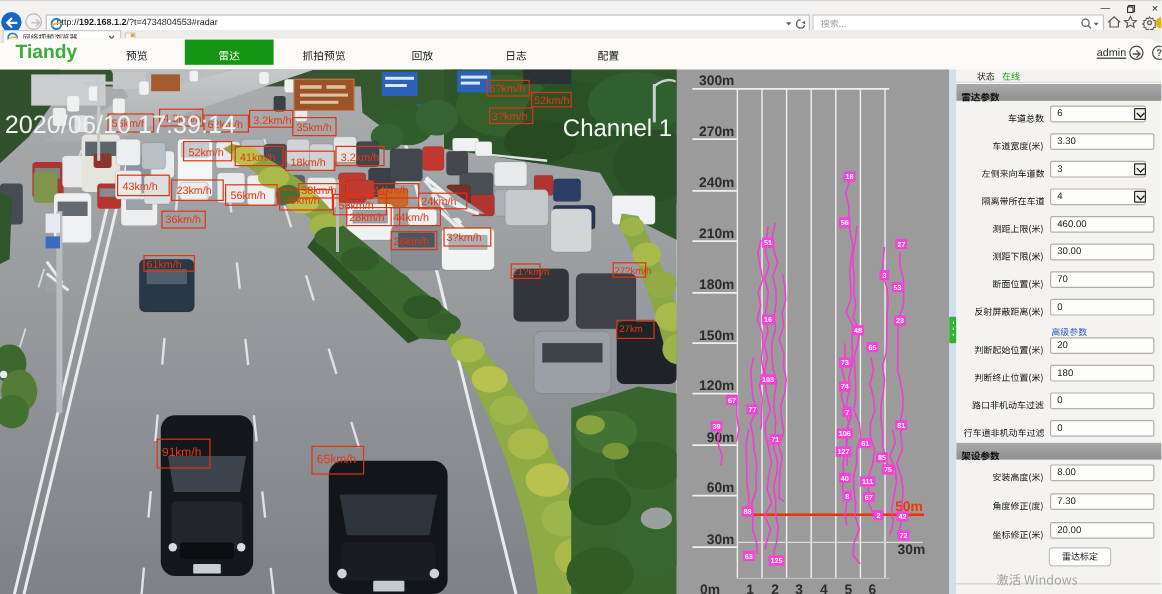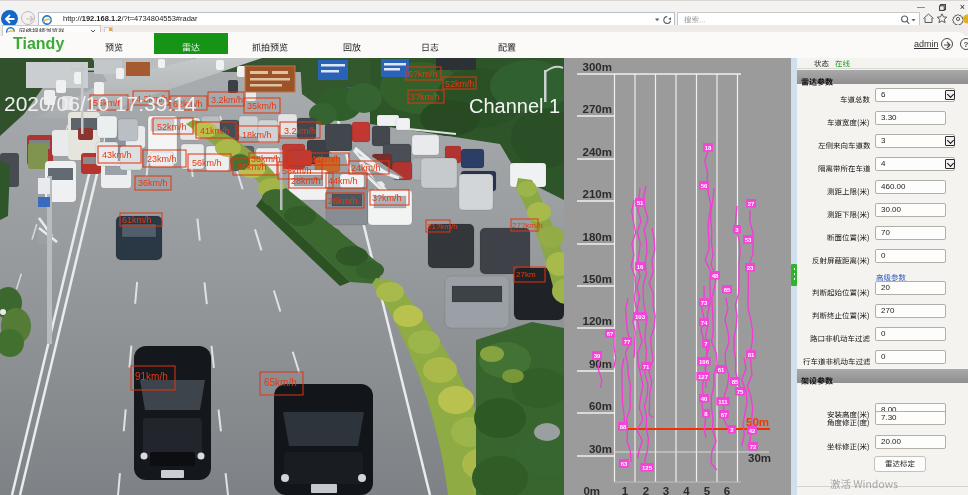--- a/index.html
+++ b/index.html
@@ -2,21 +2,21 @@
 <html><head>
 <meta charset="utf-8">
 <style>
 * { margin:0; padding:0; box-sizing:border-box; }
 html,body { width:968px; height:495px; overflow:hidden; font-family:"Liberation Sans", sans-serif; background:#fff; }
 #page { position:relative; width:968px; height:495px; overflow:hidden; }
 #chrome { position:absolute; left:0; top:0; width:968px; height:25px; background:#f4f2f1; border-top:1px solid #d8d5d2; }
 #backbtn { position:absolute; left:1px; top:9px; width:17px; height:17px; border-radius:50%; background:#1467c6; }
 #fwdbtn { position:absolute; left:21px; top:10px; width:14px; height:14px; border-radius:50%; border:1px solid #bcb9b6; }
 .arrw { position:absolute; }
-#urlbox { position:absolute; left:38px; top:11px; width:637px; height:14px; background:#fff; border:1px solid #b8bfc8; font-size:7.5px; color:#1b1b1b; line-height:12px; padding-left:24px; }
+#urlbox { position:absolute; left:38px; top:11px; width:637px; height:14px; background:#fff; border:1px solid #b8bfc8; font-size:7.5px; color:#1b1b1b; line-height:12px; padding-left:8px; }
 #searchbox { position:absolute; left:677px; top:11px; width:243px; height:14px; background:#fff; border:1px solid #c9c6c3; }
 #winbtns span { position:absolute; top:1px; color:#222; font-size:8px; font-family:"Liberation Sans",sans-serif; }
 #tabrow { position:absolute; left:0; top:25px; width:968px; height:11px; background:#eeebe9; }
 #tab { position:absolute; left:2px; top:0px; width:99px; height:11px; background:#fdfdfc; border:1px solid #cbc8c5; border-bottom:none; }
 #newtab { position:absolute; left:104px; top:2px; width:9px; height:9px; background:#f7f6f5; border:1px solid #d0cdca; }
 #newtab:before { content:""; position:absolute; right:0px; top:0px; width:3px; height:3px; background:#e8a33d; }
 #nav { position:absolute; left:0; top:32px; width:968px; height:32px; background:#fbfaf9;border-radius:11px; }
 #logo { position:absolute; left:13px; top:3px; font-size:16px; font-weight:bold; color:#3cab37; }
 .mi { position:absolute; top:0px; height:22px; width:78px; text-align:center; padding-top:7px; }
 .mi svg { display:inline-block; }
@@ -26,21 +26,21 @@
 #content { position:absolute; left:0; top:58px; width:968px; height:437px; }
 #video { position:absolute; left:0; top:0; width:564px; height:437px; }
 #radar { position:absolute; left:564px; top:0; width:227px; height:437px; background:#9b9b9b; }
 #divider { position:absolute; left:791px; top:0; width:6px; height:437px; background:#cfdfee; }
 #thumb { position:absolute; left:0px; top:206px; width:6px; height:22px; background:#2eb52e; border-radius:1px; }
 #thumb:before { content:""; position:absolute; left:2.5px; top:4px; width:1.5px; height:1.5px; background:#fff; box-shadow:0 5px 0 #fff, 0 10px 0 #fff; }
 #panel { position:absolute; left:797px; top:0; width:171px; height:437px; background:#f4f3f0; }
 .shead { position:absolute; left:0; width:171px; height:14px; background:linear-gradient(#a9a9a9,#8f8f8f); padding:3px 0 0 4px; }
 .row { position:absolute; left:0; width:171px; height:14px; }
 .row .lbl { position:absolute; right:98px; top:3px; }
-.row .inp { position:absolute; left:78px; top:0; width:71px; height:14px; background:#fdfdfb; border:1px solid #b2aea8; border-radius:2px; font-size:8px; line-height:12px; padding-left:5px; color:#222; }
+.row .inp { position:absolute; left:78px; top:0; width:87px; height:14px; background:#fdfdfb; border:1px solid #b2aea8; border-radius:2px; font-size:8px; line-height:12px; padding-left:5px; color:#222; }
 .row .inp.cb { width:80px; }
 .row .dd { position:absolute; left:148px; top:2px; width:10px; height:10px; border:1px solid #2b2b2b; border-radius:1px; background:#f0f0f0; }
 .row .dd:before { content:""; position:absolute; left:2px; top:1.2px; width:4px; height:4px; border-right:1.7px solid #111; border-bottom:1.7px solid #111; transform:rotate(45deg); }
 #statusrow { position:absolute; left:0; top:0px; width:171px; height:11px; border-bottom:1px solid #dad8d5; }
 #advlink { position:absolute; left:79px; top:211px; border-bottom:1px solid #2b59c3; }
 #calbtn { position:absolute; left:77px; top:398px; width:52px; height:16px; background:#fdfdfc; border:1px solid #c4c2be; border-radius:3px; display:flex; align-items:center; justify-content:center; }
 #pline { position:absolute; left:0; top:428px; width:171px; height:1px; background:#d5d3d0; }
 #wm1 { position:absolute; left:33px; top:419px; }
 #wm2 { position:absolute; left:34px; top:432px; }
 </style>
@@ -676,38 +676,38 @@
       <div class="row" style="top:223px">
           <span class="lbl"><svg width="57.6" height="8.6" viewBox="0 0 57.6 8.6">
               <path d="M6.3 0.3V6.3C6.3 6.5 6.2 6.5 6.1 6.5C5.9 6.5 5.5 6.5 4.9 6.5C5 6.7 5.1 6.9 5.2 7.1C5.8 7.1 6.3 7 6.5 7C6.7 6.9 6.8 6.7 6.8 6.3V0.3ZM4.7 1.1V5.2H5.3V1.1ZM3.8 0.6C3.6 1.1 3.3 1.7 3 2.1C3.1 2.1 3.3 2.2 3.5 2.3C3.7 1.9 4 1.2 4.3 0.7ZM0.5 0.8C0.8 1.2 1.2 1.8 1.3 2.2L1.8 2C1.6 1.6 1.3 1 1 0.6ZM0.3 4.2V4.7H2C1.8 5.5 1.4 6.2 0.5 6.7C0.7 6.8 0.9 7 1 7.1C1.9 6.5 2.4 5.6 2.5 4.7H4.3V4.2H2.6C2.7 3.9 2.7 3.5 2.7 3.2V2.9H4.1V2.4H2.7V0.2H2.1V2.4H0.6V2.9H2.1V3.2C2.1 3.5 2.1 3.9 2.1 4.2Z M11 0.7C10.9 1 10.7 1.6 10.5 2L10.9 2.1C11 1.8 11.3 1.2 11.4 0.8ZM8.9 0.8C9.1 1.2 9.2 1.7 9.2 2.1L9.6 2C9.6 1.6 9.5 1.1 9.3 0.7ZM9.9 0.2V2.4H8.8V2.9H9.8C9.6 3.6 9.1 4.3 8.7 4.7C8.8 4.8 8.9 5 8.9 5.1C9.3 4.8 9.6 4.2 9.9 3.7V5.6H10.4V3.6C10.7 3.9 11 4.3 11.1 4.6L11.4 4.2C11.3 4 10.6 3.2 10.4 3V2.9H11.5V2.4H10.4V0.2ZM8.1 0.4V6.3H11.3V5.8H8.6V0.4ZM11.8 0.9V3.3C11.8 4.5 11.7 5.7 11.2 6.8C11.3 6.8 11.5 7 11.6 7.1C12.2 5.9 12.3 4.6 12.3 3.3V3.2H13.4V7.1H13.9V3.2H14.7V2.7H12.3V1.3C13.1 1.1 14 0.8 14.7 0.6L14.2 0.1C13.6 0.4 12.6 0.7 11.8 0.9Z M15.7 3.5C15.7 4.9 15.6 6.1 15.2 6.8C15.3 6.9 15.6 7 15.7 7.1C15.9 6.7 16 6.2 16.1 5.6C16.7 6.6 17.6 6.9 19.2 6.9H22.1C22.1 6.7 22.2 6.4 22.3 6.3C21.8 6.3 19.5 6.3 19.2 6.3C18.4 6.3 17.9 6.3 17.5 6.1V4.6H18.7V4.1H17.5V3H18.8V2.4H17.3V1.5H18.6V1H17.3V0.2H16.8V1H15.6V1.5H16.8V2.4H15.4V3H16.9V5.8C16.6 5.6 16.4 5.2 16.2 4.6C16.2 4.3 16.3 3.9 16.3 3.6ZM19.1 2.6V5C19.1 5.7 19.3 5.8 20 5.8C20.2 5.8 21.2 5.8 21.3 5.8C22 5.8 22.1 5.6 22.2 4.5C22.1 4.5 21.8 4.4 21.7 4.3C21.7 5.2 21.6 5.3 21.3 5.3C21.1 5.3 20.2 5.3 20.1 5.3C19.7 5.3 19.6 5.3 19.6 5V3.1H21.2V3.3H21.8V0.5H19V1H21.2V2.6Z M26 4V7H26.5V6.7H28.7V7H29.3V4ZM26.5 6.2V4.5H28.7V6.2ZM25.7 3.4C25.9 3.3 26.3 3.3 29 3.1C29.1 3.3 29.2 3.4 29.3 3.6L29.8 3.3C29.5 2.8 29 1.9 28.5 1.2L28.1 1.5C28.3 1.8 28.6 2.2 28.8 2.6L26.4 2.7C26.9 2 27.4 1.2 27.8 0.3L27.2 0.1C26.8 1.1 26.2 2.1 26 2.4C25.8 2.6 25.7 2.8 25.5 2.9C25.6 3 25.7 3.3 25.7 3.4ZM24 2.2H24.9C24.8 3.2 24.6 4 24.4 4.6C24.1 4.4 23.8 4.2 23.6 4.1C23.7 3.5 23.9 2.9 24 2.2ZM23 4.3C23.4 4.5 23.8 4.8 24.1 5.1C23.8 5.8 23.3 6.3 22.8 6.6C22.9 6.7 23.1 6.9 23.1 7C23.7 6.7 24.2 6.2 24.5 5.5C24.8 5.8 25.1 6.1 25.2 6.3L25.6 5.8C25.4 5.6 25.1 5.3 24.8 5C25.1 4.2 25.3 3.1 25.4 1.7L25.1 1.7L25 1.7H24.1C24.2 1.2 24.3 0.7 24.4 0.2L23.8 0.2C23.8 0.6 23.7 1.2 23.6 1.7H22.8V2.2H23.5C23.3 3 23.2 3.7 23 4.3Z M32.8 1.5V2.1H36.9V1.5ZM33.3 2.6C33.5 3.7 33.7 5.1 33.8 5.9L34.3 5.7C34.3 4.9 34 3.6 33.8 2.5ZM34.3 0.2C34.4 0.6 34.6 1.1 34.6 1.4L35.2 1.3C35.1 0.9 35 0.5 34.8 0.1ZM32.4 6.2V6.7H37.2V6.2H35.6C35.9 5.2 36.2 3.7 36.4 2.6L35.8 2.5C35.7 3.6 35.4 5.2 35.1 6.2ZM32.1 0.2C31.7 1.3 31 2.4 30.3 3.2C30.4 3.3 30.5 3.6 30.6 3.7C30.9 3.5 31.1 3.2 31.4 2.8V7H31.9V1.9C32.2 1.4 32.5 0.9 32.7 0.3Z M42.4 0.8H43.6V1.5H42.4ZM40.6 0.8H41.9V1.5H40.6ZM38.9 0.8H40.1V1.5H38.9ZM38.9 3.2V6.4H37.9V6.8H44.6V6.4H43.6V3.2H41.2L41.3 2.8H44.4V2.4H41.4L41.5 1.9H44.2V0.4H38.4V1.9H40.9L40.8 2.4H38V2.8H40.8L40.7 3.2ZM39.5 6.4V5.9H43V6.4ZM39.5 4.4H43V4.8H39.5ZM39.5 4.1V3.6H43V4.1ZM39.5 5.2H43V5.6H39.5Z M46.8 7.9 47.2 7.7C46.6 6.7 46.3 5.4 46.3 4.1C46.3 2.9 46.6 1.6 47.2 0.5L46.8 0.3C46.1 1.4 45.7 2.6 45.7 4.1C45.7 5.6 46.1 6.8 46.8 7.9Z M53.6 0.5C53.4 1.1 52.9 1.9 52.5 2.4L53 2.6C53.4 2.2 53.9 1.4 54.2 0.8ZM48.4 0.8C48.8 1.4 49.3 2.1 49.4 2.6L50 2.3C49.8 1.8 49.3 1.1 48.9 0.6ZM51 0.2V3H48V3.6H50.5C49.9 4.7 48.8 5.7 47.8 6.2C47.9 6.4 48.1 6.6 48.2 6.7C49.2 6.1 50.3 5 51 3.9V7H51.6V3.9C52.3 5 53.4 6 54.4 6.6C54.5 6.5 54.7 6.3 54.8 6.2C53.8 5.6 52.7 4.6 52 3.6H54.6V3H51.6V0.2Z M55.8 7.9C56.5 6.8 56.9 5.6 56.9 4.1C56.9 2.6 56.5 1.4 55.8 0.3L55.3 0.5C56 1.6 56.3 2.9 56.3 4.1C56.3 5.4 56 6.7 55.3 7.7Z" fill="#1a1a1a"></path>
             </svg></span>
           <span class="inp">20</span>
         </div>
       <div class="row" style="top:246px">
           <span class="lbl"><svg width="57.6" height="8.6" viewBox="0 0 57.6 8.6">
               <path d="M6.3 0.3V6.3C6.3 6.5 6.2 6.5 6.1 6.5C5.9 6.5 5.5 6.5 4.9 6.5C5 6.7 5.1 6.9 5.2 7.1C5.8 7.1 6.3 7 6.5 7C6.7 6.9 6.8 6.7 6.8 6.3V0.3ZM4.7 1.1V5.2H5.3V1.1ZM3.8 0.6C3.6 1.1 3.3 1.7 3 2.1C3.1 2.1 3.3 2.2 3.5 2.3C3.7 1.9 4 1.2 4.3 0.7ZM0.5 0.8C0.8 1.2 1.2 1.8 1.3 2.2L1.8 2C1.6 1.6 1.3 1 1 0.6ZM0.3 4.2V4.7H2C1.8 5.5 1.4 6.2 0.5 6.7C0.7 6.8 0.9 7 1 7.1C1.9 6.5 2.4 5.6 2.5 4.7H4.3V4.2H2.6C2.7 3.9 2.7 3.5 2.7 3.2V2.9H4.1V2.4H2.7V0.2H2.1V2.4H0.6V2.9H2.1V3.2C2.1 3.5 2.1 3.9 2.1 4.2Z M11 0.7C10.9 1 10.7 1.6 10.5 2L10.9 2.1C11 1.8 11.3 1.2 11.4 0.8ZM8.9 0.8C9.1 1.2 9.2 1.7 9.2 2.1L9.6 2C9.6 1.6 9.5 1.1 9.3 0.7ZM9.9 0.2V2.4H8.8V2.9H9.8C9.6 3.6 9.1 4.3 8.7 4.7C8.8 4.8 8.9 5 8.9 5.1C9.3 4.8 9.6 4.2 9.9 3.7V5.6H10.4V3.6C10.7 3.9 11 4.3 11.1 4.6L11.4 4.2C11.3 4 10.6 3.2 10.4 3V2.9H11.5V2.4H10.4V0.2ZM8.1 0.4V6.3H11.3V5.8H8.6V0.4ZM11.8 0.9V3.3C11.8 4.5 11.7 5.7 11.2 6.8C11.3 6.8 11.5 7 11.6 7.1C12.2 5.9 12.3 4.6 12.3 3.3V3.2H13.4V7.1H13.9V3.2H14.7V2.7H12.3V1.3C13.1 1.1 14 0.8 14.7 0.6L14.2 0.1C13.6 0.4 12.6 0.7 11.8 0.9Z M15.3 6.1 15.4 6.6C16.1 6.5 17.1 6.3 18 6.1L17.9 5.6C17 5.7 15.9 5.9 15.3 6.1ZM19.2 4.5C19.8 4.7 20.5 5 20.8 5.3L21.1 4.9C20.8 4.7 20.1 4.3 19.6 4.1ZM18.4 5.9C19.4 6.1 20.7 6.6 21.4 7L21.7 6.6C21 6.2 19.7 5.7 18.7 5.5ZM19.4 0.2C19.1 0.8 18.6 1.6 17.8 2.3L17.9 2L17.5 1.8C17.3 2 17.1 2.3 17 2.6L16 2.7C16.5 2 16.9 1.2 17.2 0.4L16.7 0.1C16.4 1 15.8 2 15.7 2.3C15.5 2.5 15.4 2.7 15.2 2.7C15.3 2.9 15.4 3.2 15.4 3.3C15.5 3.2 15.7 3.2 16.6 3.1C16.3 3.5 16 3.9 15.9 4.1C15.6 4.3 15.5 4.5 15.3 4.6C15.4 4.7 15.4 5 15.5 5.1C15.6 5 15.9 4.9 17.8 4.6C17.8 4.5 17.8 4.3 17.8 4.1L16.2 4.4C16.8 3.8 17.3 3 17.8 2.3C17.9 2.4 18.1 2.5 18.2 2.7C18.5 2.4 18.7 2.2 18.9 1.9C19.2 2.2 19.4 2.6 19.7 2.9C19.2 3.4 18.5 3.7 17.9 4C18 4.1 18.1 4.3 18.2 4.4C18.9 4.2 19.5 3.8 20.1 3.3C20.7 3.8 21.3 4.2 22 4.4C22 4.3 22.2 4.1 22.3 4C21.7 3.7 21.1 3.4 20.5 2.9C21 2.4 21.5 1.8 21.8 1.1L21.4 0.9L21.3 0.9H19.6C19.7 0.7 19.9 0.5 20 0.2ZM19.3 1.4H21C20.8 1.8 20.5 2.2 20.1 2.6C19.8 2.2 19.5 1.9 19.3 1.5Z M23.9 1.8V6.1H22.9V6.7H29.6V6.1H26.8V3.2H29.3V2.7H26.8V0.2H26.2V6.1H24.5V1.8Z M32.8 1.5V2.1H36.9V1.5ZM33.3 2.6C33.5 3.7 33.7 5.1 33.8 5.9L34.3 5.7C34.3 4.9 34 3.6 33.8 2.5ZM34.3 0.2C34.4 0.6 34.6 1.1 34.6 1.4L35.2 1.3C35.1 0.9 35 0.5 34.8 0.1ZM32.4 6.2V6.7H37.2V6.2H35.6C35.9 5.2 36.2 3.7 36.4 2.6L35.8 2.5C35.7 3.6 35.4 5.2 35.1 6.2ZM32.1 0.2C31.7 1.3 31 2.4 30.3 3.2C30.4 3.3 30.5 3.6 30.6 3.7C30.9 3.5 31.1 3.2 31.4 2.8V7H31.9V1.9C32.2 1.4 32.5 0.9 32.7 0.3Z M42.4 0.8H43.6V1.5H42.4ZM40.6 0.8H41.9V1.5H40.6ZM38.9 0.8H40.1V1.5H38.9ZM38.9 3.2V6.4H37.9V6.8H44.6V6.4H43.6V3.2H41.2L41.3 2.8H44.4V2.4H41.4L41.5 1.9H44.2V0.4H38.4V1.9H40.9L40.8 2.4H38V2.8H40.8L40.7 3.2ZM39.5 6.4V5.9H43V6.4ZM39.5 4.4H43V4.8H39.5ZM39.5 4.1V3.6H43V4.1ZM39.5 5.2H43V5.6H39.5Z M46.8 7.9 47.2 7.7C46.6 6.7 46.3 5.4 46.3 4.1C46.3 2.9 46.6 1.6 47.2 0.5L46.8 0.3C46.1 1.4 45.7 2.6 45.7 4.1C45.7 5.6 46.1 6.8 46.8 7.9Z M53.6 0.5C53.4 1.1 52.9 1.9 52.5 2.4L53 2.6C53.4 2.2 53.9 1.4 54.2 0.8ZM48.4 0.8C48.8 1.4 49.3 2.1 49.4 2.6L50 2.3C49.8 1.8 49.3 1.1 48.9 0.6ZM51 0.2V3H48V3.6H50.5C49.9 4.7 48.8 5.7 47.8 6.2C47.9 6.4 48.1 6.6 48.2 6.7C49.2 6.1 50.3 5 51 3.9V7H51.6V3.9C52.3 5 53.4 6 54.4 6.6C54.5 6.5 54.7 6.3 54.8 6.2C53.8 5.6 52.7 4.6 52 3.6H54.6V3H51.6V0.2Z M55.8 7.9C56.5 6.8 56.9 5.6 56.9 4.1C56.9 2.6 56.5 1.4 55.8 0.3L55.3 0.5C56 1.6 56.3 2.9 56.3 4.1C56.3 5.4 56 6.7 55.3 7.7Z" fill="#1a1a1a"></path>
             </svg></span>
-          <span class="inp">270</span>
+          <span class="inp">180</span>
         </div>
       <div class="row" style="top:269px">
           <span class="lbl"><svg width="60.0" height="8.6" viewBox="0 0 60.0 8.6">
               <path d="M1.2 1H2.6V2.3H1.2ZM0.3 6.1 0.4 6.7C1.2 6.5 2.3 6.2 3.3 6L3.2 5.5L2.2 5.7V4.4H3C3.1 4.5 3.2 4.6 3.3 4.7C3.5 4.7 3.6 4.6 3.8 4.5V7H4.3V6.8H6.2V7H6.7V4.5L6.9 4.6C7 4.5 7.2 4.3 7.3 4.2C6.6 3.9 6 3.5 5.6 3.1C6.1 2.5 6.4 1.8 6.7 1.1L6.3 0.9L6.2 0.9H4.8C4.9 0.7 4.9 0.5 5 0.3L4.5 0.1C4.2 1.1 3.7 1.9 3.1 2.5V0.5H0.7V2.8H1.7V5.8L1.1 6V3.5H0.7V6.1ZM4.3 6.3V4.8H6.2V6.3ZM6 1.4C5.8 1.9 5.5 2.3 5.2 2.7C4.9 2.3 4.6 1.9 4.5 1.5L4.5 1.4ZM4.1 4.3C4.5 4.1 4.9 3.8 5.2 3.4C5.5 3.8 5.9 4.1 6.3 4.3ZM4.9 3C4.4 3.6 3.8 4 3.2 4.2V3.9H2.2V2.8H3.1V2.5C3.2 2.6 3.4 2.8 3.5 2.9C3.7 2.6 4 2.3 4.2 2C4.4 2.3 4.6 2.7 4.9 3Z M8.5 0.9V6.9H9V6.2H13.5V6.8H14.1V0.9ZM9 5.6V1.5H13.5V5.6Z M19.3 0.2V7H19.9V5.2H22.2V4.7H19.9V3.5H21.9V3H19.9V1.8H22.1V1.3H19.9V0.2ZM15.4 4.7V5.2H17.6V7H18.2V0.2H17.6V1.3H15.6V1.8H17.6V3H15.7V3.5H17.6V4.7Z M26.2 0.6V3C26.2 4.1 26.1 5.6 25.1 6.7C25.2 6.8 25.5 6.9 25.5 7C26.6 5.9 26.8 4.2 26.8 3V1.1H28.2V5.9C28.2 6.6 28.2 6.7 28.4 6.8C28.5 6.9 28.6 7 28.8 7C28.9 7 29.1 7 29.2 7C29.3 7 29.5 6.9 29.6 6.9C29.7 6.8 29.7 6.7 29.8 6.5C29.8 6.3 29.8 5.7 29.8 5.3C29.7 5.2 29.5 5.1 29.4 5C29.4 5.5 29.4 5.9 29.4 6.1C29.4 6.3 29.3 6.4 29.3 6.4C29.3 6.4 29.2 6.5 29.2 6.5C29.1 6.5 29 6.5 28.9 6.5C28.9 6.5 28.8 6.4 28.8 6.4C28.8 6.4 28.7 6.2 28.7 6V0.6ZM24.1 0.2V1.8H22.9V2.3H24.1C23.8 3.3 23.2 4.5 22.7 5.1C22.8 5.3 22.9 5.5 23 5.6C23.4 5.1 23.8 4.3 24.1 3.4V7H24.7V3.6C25 4 25.3 4.4 25.5 4.7L25.8 4.2C25.7 4 24.9 3.2 24.7 3V2.3H25.8V1.8H24.7V0.2Z M30.7 0.8V1.3H33.6V0.8ZM34.9 0.3C34.9 0.8 34.9 1.4 34.9 1.9H33.8V2.4H34.9C34.8 4.1 34.5 5.7 33.4 6.6C33.6 6.7 33.8 6.9 33.9 7C35 6 35.3 4.3 35.4 2.4H36.5C36.4 5.1 36.3 6.1 36.1 6.3C36.1 6.4 36 6.4 35.9 6.4C35.7 6.4 35.3 6.4 34.9 6.4C35 6.5 35 6.8 35 6.9C35.4 7 35.9 7 36.1 6.9C36.3 6.9 36.5 6.8 36.6 6.7C36.9 6.3 37 5.3 37.1 2.2C37.1 2.1 37.1 1.9 37.1 1.9H35.4C35.4 1.4 35.5 0.8 35.5 0.3ZM30.7 6.1 30.7 6.1V6.1C30.8 6 31.1 5.9 33.2 5.5L33.3 6L33.8 5.8C33.7 5.3 33.4 4.4 33.1 3.7L32.6 3.8C32.8 4.2 32.9 4.6 33 5L31.3 5.4C31.6 4.7 31.8 3.9 32 3.1H33.7V2.6H30.4V3.1H31.4C31.3 3.9 30.9 4.8 30.8 5.1C30.7 5.4 30.6 5.6 30.5 5.6C30.6 5.7 30.6 6 30.7 6.1Z M38.8 4C38.8 4 39.1 3.9 39.6 3.9H41.3V5.1H38V5.6H41.3V7H41.9V5.6H44.6V5.1H41.9V3.9H43.9V3.4H41.9V2.2H41.3V3.4H39.4C39.7 2.9 40 2.4 40.3 1.8H44.4V1.2H40.6C40.7 0.9 40.9 0.6 41 0.3L40.4 0.1C40.2 0.5 40.1 0.9 39.9 1.2H38.1V1.8H39.7C39.4 2.3 39.2 2.7 39.1 2.9C38.9 3.2 38.7 3.4 38.5 3.5C38.6 3.6 38.7 3.9 38.8 4Z M45.6 0.6C46 1 46.5 1.6 46.7 1.9L47.2 1.6C46.9 1.3 46.4 0.7 46 0.4ZM47.9 2.9C48.2 3.3 48.7 4 48.9 4.4L49.4 4.1C49.2 3.7 48.7 3.1 48.3 2.6ZM47 3H45.4V3.5H46.4V5.5C46.1 5.6 45.7 5.9 45.3 6.3L45.7 6.9C46 6.4 46.4 5.9 46.7 5.9C46.8 5.9 47.1 6.2 47.4 6.4C47.9 6.7 48.5 6.8 49.5 6.8C50.2 6.8 51.5 6.7 52.1 6.7C52.1 6.5 52.2 6.2 52.2 6.1C51.5 6.2 50.4 6.2 49.5 6.2C48.7 6.2 48 6.2 47.5 5.9C47.3 5.7 47.1 5.6 47 5.5ZM50.4 0.2V1.5H47.5V2H50.4V5C50.4 5.1 50.3 5.2 50.2 5.2C50 5.2 49.5 5.2 49 5.2C49.1 5.3 49.1 5.6 49.2 5.8C49.9 5.8 50.3 5.7 50.6 5.6C50.9 5.6 51 5.4 51 5V2H52V1.5H51V0.2Z M56.5 5V6.3C56.5 6.8 56.6 6.9 57.2 6.9C57.3 6.9 58.1 6.9 58.3 6.9C58.7 6.9 58.9 6.7 58.9 5.9C58.8 5.9 58.6 5.8 58.5 5.7C58.5 6.4 58.5 6.5 58.2 6.5C58 6.5 57.4 6.5 57.2 6.5C57 6.5 56.9 6.5 56.9 6.3V5ZM55.9 5C55.7 5.5 55.5 6.1 55.3 6.5L55.7 6.7C55.9 6.3 56.1 5.6 56.2 5.1ZM57.1 4.7C57.4 5 57.7 5.5 57.9 5.8L58.2 5.6C58.1 5.3 57.8 4.8 57.5 4.5ZM58.5 5C58.9 5.5 59.2 6.2 59.4 6.6L59.8 6.4C59.6 6 59.2 5.3 58.9 4.8ZM53.2 0.7C53.6 1 54.1 1.3 54.3 1.6L54.7 1.2C54.4 1 53.9 0.6 53.5 0.4ZM52.8 2.7C53.2 2.9 53.8 3.3 54 3.5L54.4 3.1C54.1 2.9 53.5 2.6 53.1 2.3ZM53 6.5 53.5 6.8C53.8 6.2 54.2 5.3 54.5 4.5L54.1 4.2C53.8 5 53.3 6 53 6.5ZM54.9 1.6V3.2C54.9 4.2 54.9 5.7 54.2 6.7C54.3 6.8 54.5 7 54.6 7.1C55.3 5.9 55.5 4.3 55.5 3.2V2H59.1C59 2.3 58.9 2.5 58.8 2.7L59.2 2.8C59.3 2.5 59.5 2.1 59.7 1.6L59.3 1.5L59.3 1.6H57.3V1.1H59.4V0.7H57.3V0.2H56.8V1.6ZM56.5 2.1V2.8L55.7 2.8L55.8 3.3L56.5 3.2V3.5C56.5 4 56.7 4.1 57.4 4.1C57.5 4.1 58.5 4.1 58.6 4.1C59.1 4.1 59.3 4 59.3 3.3C59.2 3.3 59 3.2 58.9 3.1C58.9 3.6 58.8 3.7 58.6 3.7C58.4 3.7 57.6 3.7 57.4 3.7C57.1 3.7 57.1 3.7 57.1 3.5V3.2L58.5 3L58.4 2.6L57.1 2.7V2.1Z" fill="#1a1a1a"></path>
             </svg></span>
           <span class="inp">0</span>
         </div>
       <div class="row" style="top:292px">
           <span class="lbl"><svg width="67.5" height="8.6" viewBox="0 0 67.5 8.6">
               <path d="M3.3 0.6V1.1H7V0.6ZM2 0.1C1.6 0.7 0.9 1.4 0.3 1.8C0.4 1.9 0.5 2.1 0.6 2.2C1.3 1.8 2 1 2.5 0.4ZM2.9 2.7V3.2H5.5V6.3C5.5 6.4 5.4 6.5 5.3 6.5C5.1 6.5 4.6 6.5 4.1 6.5C4.2 6.6 4.3 6.9 4.3 7C5 7 5.4 7 5.7 6.9C5.9 6.8 6 6.7 6 6.3V3.2H7.2V2.7ZM2.3 1.8C1.8 2.6 1 3.5 0.2 4C0.3 4.1 0.5 4.4 0.6 4.5C0.9 4.3 1.2 4 1.4 3.7V7.1H2V3.1C2.3 2.7 2.6 2.3 2.8 2Z M8.8 4C8.8 4 9.1 3.9 9.6 3.9H11.3V5.1H8V5.6H11.3V7H11.9V5.6H14.6V5.1H11.9V3.9H13.9V3.4H11.9V2.2H11.3V3.4H9.4C9.7 2.9 10 2.4 10.3 1.8H14.4V1.2H10.6C10.7 0.9 10.9 0.6 11 0.3L10.4 0.1C10.2 0.5 10.1 0.9 9.9 1.2H8.1V1.8H9.7C9.4 2.3 9.2 2.7 9.1 2.9C8.9 3.2 8.7 3.4 8.6 3.5C8.6 3.6 8.7 3.9 8.8 4Z M15.5 0.7C15.9 1.1 16.4 1.6 16.6 2L17 1.7C16.8 1.3 16.3 0.8 15.9 0.4ZM18.4 3.7H20.9V4.3H18.4ZM18.4 4.7H20.9V5.3H18.4ZM18.4 2.7H20.9V3.3H18.4ZM17.9 2.2V5.8H21.5V2.2H19.7C19.8 2.1 19.9 1.8 19.9 1.6H22.1V1.1H20.7C20.9 0.9 21.1 0.6 21.2 0.3L20.7 0.2C20.6 0.4 20.3 0.8 20.1 1.1H18.7L19.1 1C19 0.7 18.8 0.4 18.6 0.1L18.1 0.3C18.3 0.6 18.5 0.9 18.6 1.1H17.3V1.6H19.3C19.3 1.8 19.2 2 19.1 2.2ZM17 2.8H15.4V3.4H16.4V5.7C16.1 5.8 15.7 6.1 15.3 6.5L15.7 7C16.1 6.5 16.4 6.1 16.7 6.1C16.9 6.1 17.1 6.3 17.4 6.5C17.9 6.8 18.6 6.9 19.5 6.9C20.2 6.9 21.5 6.8 22.1 6.8C22.1 6.6 22.2 6.4 22.2 6.2C21.5 6.3 20.4 6.4 19.5 6.4C18.7 6.4 18 6.3 17.6 6.1C17.3 5.9 17.1 5.8 17 5.7Z M26.8 0.2V7H27.4V5.2H29.7V4.7H27.4V3.5H29.4V3H27.4V1.8H29.6V1.3H27.4V0.2ZM22.9 4.7V5.2H25.1V7H25.7V0.2H25.1V1.3H23.1V1.8H25.1V3H23.2V3.5H25.1V4.7Z M33.7 0.6V3C33.7 4.1 33.6 5.6 32.6 6.7C32.7 6.8 33 6.9 33 7C34.1 5.9 34.3 4.2 34.3 3V1.1H35.7V5.9C35.7 6.6 35.7 6.7 35.9 6.8C36 6.9 36.1 7 36.3 7C36.4 7 36.6 7 36.7 7C36.8 7 37 6.9 37.1 6.9C37.2 6.8 37.2 6.7 37.3 6.5C37.3 6.3 37.3 5.7 37.3 5.3C37.2 5.2 37 5.1 36.9 5C36.9 5.5 36.9 5.9 36.9 6.1C36.9 6.3 36.8 6.4 36.8 6.4C36.8 6.4 36.7 6.5 36.7 6.5C36.6 6.5 36.5 6.5 36.4 6.5C36.4 6.5 36.3 6.4 36.3 6.4C36.3 6.4 36.2 6.2 36.2 6V0.6ZM31.6 0.2V1.8H30.4V2.3H31.6C31.3 3.3 30.7 4.5 30.2 5.1C30.3 5.3 30.4 5.5 30.5 5.6C30.9 5.1 31.3 4.3 31.6 3.4V7H32.2V3.6C32.5 4 32.8 4.4 33 4.7L33.3 4.2C33.2 4 32.4 3.2 32.2 3V2.3H33.3V1.8H32.2V0.2Z M38.2 0.8V1.3H41.1V0.8ZM42.4 0.3C42.4 0.8 42.4 1.4 42.4 1.9H41.3V2.4H42.4C42.3 4.1 42 5.7 40.9 6.6C41.1 6.7 41.3 6.9 41.4 7C42.5 6 42.8 4.3 42.9 2.4H44C43.9 5.1 43.8 6.1 43.6 6.3C43.6 6.4 43.5 6.4 43.4 6.4C43.2 6.4 42.8 6.4 42.4 6.4C42.5 6.5 42.5 6.8 42.5 6.9C42.9 7 43.4 7 43.6 6.9C43.8 6.9 44 6.8 44.1 6.7C44.4 6.3 44.5 5.3 44.6 2.2C44.6 2.1 44.6 1.9 44.6 1.9H42.9C42.9 1.4 43 0.8 43 0.3ZM38.2 6.1 38.2 6.1V6.1C38.3 6 38.6 5.9 40.7 5.5L40.8 6L41.3 5.8C41.2 5.3 40.9 4.4 40.6 3.7L40.1 3.8C40.3 4.2 40.4 4.6 40.5 5L38.8 5.4C39.1 4.7 39.3 3.9 39.5 3.1H41.2V2.6H37.9V3.1H38.9C38.8 3.9 38.4 4.8 38.3 5.1C38.2 5.4 38.1 5.6 38 5.6C38.1 5.7 38.1 6 38.2 6.1Z M46.3 4C46.3 4 46.6 3.9 47.1 3.9H48.8V5.1H45.5V5.6H48.8V7H49.4V5.6H52.1V5.1H49.4V3.9H51.4V3.4H49.4V2.2H48.8V3.4H46.9C47.2 2.9 47.5 2.4 47.8 1.8H51.9V1.2H48.1C48.2 0.9 48.4 0.6 48.5 0.3L47.9 0.1C47.7 0.5 47.6 0.9 47.4 1.2H45.6V1.8H47.2C46.9 2.3 46.7 2.7 46.6 2.9C46.4 3.2 46.2 3.4 46 3.5C46.1 3.6 46.2 3.9 46.3 4Z M53.1 0.6C53.5 1 54 1.6 54.2 1.9L54.7 1.6C54.4 1.3 53.9 0.7 53.5 0.4ZM55.4 2.9C55.7 3.3 56.2 4 56.4 4.4L56.9 4.1C56.7 3.7 56.2 3.1 55.8 2.6ZM54.5 3H52.9V3.5H53.9V5.5C53.6 5.6 53.2 5.9 52.8 6.3L53.2 6.9C53.5 6.4 53.9 5.9 54.2 5.9C54.3 5.9 54.6 6.2 54.9 6.4C55.4 6.7 56 6.8 57 6.8C57.7 6.8 59 6.7 59.6 6.7C59.6 6.5 59.7 6.2 59.7 6.1C59 6.2 57.9 6.2 57 6.2C56.2 6.2 55.5 6.2 55 5.9C54.8 5.7 54.6 5.6 54.5 5.5ZM57.9 0.2V1.5H55V2H57.9V5C57.9 5.1 57.8 5.2 57.7 5.2C57.5 5.2 57 5.2 56.5 5.2C56.6 5.3 56.6 5.6 56.7 5.8C57.4 5.8 57.8 5.7 58.1 5.6C58.4 5.6 58.5 5.4 58.5 5V2H59.5V1.5H58.5V0.2Z M64 5V6.3C64 6.8 64.1 6.9 64.7 6.9C64.8 6.9 65.6 6.9 65.8 6.9C66.2 6.9 66.4 6.7 66.4 5.9C66.3 5.9 66.1 5.8 66 5.7C66 6.4 66 6.5 65.7 6.5C65.5 6.5 64.9 6.5 64.7 6.5C64.5 6.5 64.4 6.5 64.4 6.3V5ZM63.4 5C63.2 5.5 63 6.1 62.8 6.5L63.2 6.7C63.4 6.3 63.6 5.6 63.7 5.1ZM64.6 4.7C64.9 5 65.2 5.5 65.4 5.8L65.7 5.6C65.6 5.3 65.3 4.8 65 4.5ZM66 5C66.4 5.5 66.7 6.2 66.9 6.6L67.3 6.4C67.1 6 66.8 5.3 66.4 4.8ZM60.7 0.7C61.1 1 61.6 1.3 61.8 1.6L62.2 1.2C61.9 1 61.4 0.6 61 0.4ZM60.3 2.7C60.7 2.9 61.3 3.3 61.5 3.5L61.9 3.1C61.6 2.9 61 2.6 60.6 2.3ZM60.5 6.5 61 6.8C61.3 6.2 61.7 5.3 62 4.5L61.6 4.2C61.3 5 60.8 6 60.5 6.5ZM62.4 1.6V3.2C62.4 4.2 62.4 5.7 61.7 6.7C61.8 6.8 62 7 62.1 7.1C62.8 5.9 63 4.3 63 3.2V2H66.6C66.5 2.3 66.4 2.5 66.3 2.7L66.7 2.8C66.8 2.5 67 2.1 67.2 1.6L66.8 1.5L66.8 1.6H64.8V1.1H66.9V0.7H64.8V0.2H64.3V1.6ZM64 2.1V2.8L63.2 2.8L63.3 3.3L64 3.2V3.5C64 4 64.2 4.1 64.9 4.1C65 4.1 66 4.1 66.1 4.1C66.6 4.1 66.8 4 66.8 3.3C66.7 3.3 66.5 3.2 66.4 3.1C66.4 3.6 66.3 3.7 66.1 3.7C65.9 3.7 65.1 3.7 64.9 3.7C64.6 3.7 64.6 3.7 64.6 3.5V3.2L66 3L65.9 2.6L64.6 2.7V2.1Z" fill="#1a1a1a"></path>
             </svg></span>
           <span class="inp">0</span>
         </div>
       <div class="shead" style="top:311px"><svg width="32.0" height="9.2" viewBox="0 0 32.0 9.2">
             <path d="M5.3 1.5H6.4V2.8H5.3ZM4.4 0.7V3.6H7.4V0.7ZM3.5 3.8V4.4H0.4V5.2H2.9C2.3 5.9 1.2 6.4 0.2 6.7C0.4 6.9 0.7 7.3 0.9 7.5C1.8 7.1 2.8 6.5 3.5 5.8V7.6H4.5V5.8C5.2 6.5 6.2 7.1 7.1 7.4C7.3 7.2 7.6 6.8 7.8 6.6C6.8 6.3 5.7 5.8 5.1 5.2H7.6V4.4H4.5V3.8ZM1.5 0.1 1.5 0.9H0.4V1.7H1.4C1.2 2.4 0.9 3 0.2 3.4C0.4 3.5 0.7 3.9 0.8 4.1C1.7 3.6 2.1 2.8 2.3 1.7H3.1C3.1 2.5 3 2.8 2.9 2.9C2.8 3 2.8 3 2.7 3C2.6 3 2.3 3 2.1 3C2.2 3.2 2.3 3.6 2.3 3.8C2.6 3.8 3 3.8 3.2 3.8C3.4 3.8 3.5 3.7 3.7 3.5C3.9 3.3 4 2.7 4 1.2C4 1.1 4 0.9 4 0.9H2.4L2.4 0.1Z M8.8 0.8C9.2 1.2 9.8 1.7 10.1 2.1L10.7 1.4C10.4 1.1 9.8 0.5 9.4 0.2ZM8.3 2.6V3.5H9.2V5.9C9.2 6.3 9 6.5 8.8 6.7C9 6.9 9.2 7.3 9.3 7.5C9.5 7.3 9.7 7.1 11.2 5.8C11.1 5.6 10.9 5.3 10.8 5L10.2 5.6V2.6ZM11.8 0.3V1.2C11.8 1.8 11.6 2.3 10.6 2.8C10.8 2.9 11.1 3.3 11.2 3.5C12.4 2.9 12.6 2 12.6 1.2H13.7V2.1C13.7 2.9 13.9 3.2 14.7 3.2C14.8 3.2 15.1 3.2 15.2 3.2C15.4 3.2 15.6 3.2 15.7 3.2C15.6 2.9 15.6 2.6 15.6 2.4C15.5 2.4 15.3 2.4 15.2 2.4C15.1 2.4 14.8 2.4 14.8 2.4C14.6 2.4 14.6 2.3 14.6 2.1V0.3ZM14.1 4.4C13.9 4.9 13.6 5.3 13.2 5.6C12.8 5.3 12.4 4.9 12.2 4.4ZM11 3.6V4.4H11.6L11.3 4.6C11.6 5.2 12 5.7 12.4 6.1C11.8 6.4 11.2 6.6 10.5 6.8C10.7 7 10.9 7.3 10.9 7.6C11.8 7.4 12.5 7.1 13.1 6.7C13.7 7.1 14.4 7.4 15.2 7.6C15.3 7.3 15.6 7 15.8 6.8C15.1 6.6 14.5 6.4 13.9 6.1C14.6 5.5 15 4.8 15.3 3.8L14.7 3.5L14.6 3.6Z M20.9 4.6C20.2 5.1 18.9 5.4 17.8 5.6C18 5.8 18.2 6.1 18.3 6.3C19.6 6.1 20.9 5.7 21.7 5ZM21.8 5.4C21 6.3 19.2 6.6 17.3 6.8C17.4 7 17.6 7.4 17.7 7.6C19.8 7.4 21.6 6.9 22.7 5.8ZM17.4 2.3C17.6 2.2 17.8 2.2 18.9 2.1C18.8 2.3 18.7 2.5 18.6 2.6H16.4V3.5H18C17.5 4 16.9 4.5 16.2 4.8C16.4 5 16.8 5.3 16.9 5.5C17.4 5.3 17.8 5 18.2 4.7C18.3 4.8 18.5 5 18.6 5.1C19.4 4.9 20.4 4.6 21 4.2L20.3 3.7C19.9 3.9 19.2 4.1 18.6 4.3C18.8 4 19 3.8 19.2 3.5H20.8C21.4 4.4 22.3 5.1 23.2 5.5C23.3 5.3 23.6 4.9 23.8 4.8C23.1 4.5 22.4 4 21.9 3.5H23.7V2.6H19.7C19.8 2.5 19.9 2.3 20 2.1L22 2C22.2 2.2 22.4 2.3 22.5 2.5L23.3 1.9C22.8 1.4 21.9 0.7 21.2 0.3L20.5 0.8C20.7 0.9 20.9 1.1 21.2 1.3L18.9 1.3C19.4 1.1 19.8 0.8 20.2 0.5L19.3 -0C18.8 0.5 18 1 17.7 1.2C17.5 1.3 17.3 1.4 17.1 1.4C17.2 1.7 17.3 2.1 17.4 2.3Z M27.4 0.2C27.3 0.5 27 0.9 26.9 1.2L27.5 1.5C27.7 1.2 27.9 0.9 28.2 0.5ZM27 5C26.8 5.3 26.7 5.5 26.4 5.7L25.8 5.4L26 5ZM24.6 5.7C25 5.8 25.4 6 25.8 6.2C25.3 6.5 24.8 6.7 24.2 6.9C24.4 7 24.6 7.4 24.6 7.6C25.4 7.4 26 7.1 26.6 6.7C26.8 6.8 27 7 27.2 7.1L27.7 6.5C27.6 6.4 27.4 6.2 27.2 6.1C27.6 5.6 27.9 5.1 28.1 4.4L27.6 4.2L27.4 4.2H26.4L26.5 3.9L25.7 3.7C25.6 3.9 25.6 4 25.5 4.2H24.5V5H25.1C24.9 5.2 24.8 5.5 24.6 5.7ZM24.5 0.5C24.7 0.8 24.9 1.2 25 1.5H24.3V2.3H25.5C25.2 2.6 24.6 3 24.2 3.2C24.4 3.4 24.6 3.7 24.7 3.9C25.1 3.7 25.5 3.3 25.9 3V3.7H26.8V2.8C27.1 3.1 27.4 3.3 27.5 3.5L28 2.8C27.9 2.7 27.5 2.5 27.1 2.3H28.3V1.5H26.8V0.1H25.9V1.5H25L25.7 1.2C25.6 0.9 25.4 0.5 25.2 0.2ZM28.9 0.1C28.7 1.5 28.4 2.9 27.7 3.7C27.9 3.9 28.3 4.2 28.4 4.4C28.6 4.1 28.7 3.9 28.8 3.6C29 4.2 29.2 4.8 29.4 5.3C29 6 28.4 6.5 27.6 6.9C27.8 7 28 7.4 28.1 7.6C28.8 7.2 29.4 6.8 29.9 6.2C30.2 6.7 30.7 7.2 31.2 7.5C31.4 7.3 31.6 6.9 31.9 6.8C31.2 6.4 30.8 5.9 30.4 5.3C30.8 4.5 31 3.6 31.2 2.4H31.7V1.6H29.5C29.6 1.1 29.7 0.7 29.8 0.2ZM30.3 2.4C30.2 3.1 30.1 3.7 29.9 4.3C29.7 3.7 29.5 3.1 29.4 2.4Z" fill="#111111"></path>
           </svg></div>
-      <div class="row" style="top:345px">
+      <div class="row" style="top:329px">
           <span class="lbl"><svg width="42.6" height="8.6" viewBox="0 0 42.6 8.6">
               <path d="M3.1 0.3C3.2 0.5 3.4 0.8 3.5 1H0.7V2.5H1.3V1.5H6.2V2.5H6.8V1H4.1C4 0.8 3.8 0.4 3.7 0.1ZM4.9 3.6C4.7 4.2 4.4 4.7 3.9 5.1C3.4 4.9 2.8 4.7 2.3 4.5C2.5 4.3 2.7 3.9 2.9 3.6ZM2.2 3.6C2 4.1 1.7 4.5 1.4 4.8C2.1 5 2.8 5.2 3.4 5.5C2.7 6 1.8 6.3 0.6 6.5C0.7 6.6 0.9 6.9 1 7C2.2 6.8 3.2 6.4 4 5.8C5 6.2 5.8 6.6 6.4 7L6.9 6.5C6.3 6.1 5.4 5.7 4.5 5.3C5 4.9 5.3 4.3 5.6 3.6H7V3.1H3.2C3.4 2.7 3.6 2.3 3.8 2L3.2 1.9C3 2.2 2.8 2.7 2.6 3.1H0.5V3.6Z M8 0.9C8.3 1.1 8.7 1.5 8.9 1.7L9.3 1.3C9.1 1.1 8.7 0.8 8.4 0.6ZM10.8 3.6C10.9 3.8 11 4 11 4.1H7.9V4.6H10.5C9.8 5.1 8.7 5.5 7.8 5.7C7.9 5.8 8 6 8.1 6.1C8.5 6 9 5.9 9.4 5.7V6.2C9.4 6.5 9.2 6.6 9.1 6.6C9.1 6.7 9.2 7 9.2 7.1C9.4 7 9.7 6.9 11.8 6.5C11.8 6.3 11.8 6.1 11.8 6L10 6.4V5.4C10.5 5.2 10.9 4.9 11.2 4.6C11.8 5.8 12.9 6.6 14.4 7C14.4 6.9 14.6 6.6 14.7 6.5C14 6.4 13.4 6.1 12.9 5.8C13.3 5.6 13.8 5.3 14.2 5L13.8 4.7C13.5 5 13 5.3 12.5 5.5C12.2 5.2 11.9 4.9 11.8 4.6H14.6V4.1H11.7C11.6 3.9 11.5 3.7 11.3 3.5ZM12.2 0.2V1.2H10.4V1.7H12.2V2.9H10.6V3.4H14.4V2.9H12.7V1.7H14.5V1.2H12.7V0.2ZM7.8 2.8 8 3.3 9.5 2.6V3.7H10.1V0.2H9.5V2C8.9 2.3 8.2 2.6 7.8 2.8Z M17.1 2.3H20.4V2.9H17.1ZM16.6 1.8V3.4H21V1.8ZM18.3 0.3 18.5 0.9H15.4V1.4H22V0.9H19.1C19.1 0.7 19 0.4 18.8 0.1ZM15.7 3.8V7H16.3V4.2H21.2V6.5C21.2 6.5 21.2 6.6 21.1 6.6C21 6.6 20.7 6.6 20.3 6.6C20.4 6.7 20.5 6.9 20.5 7C21 7 21.3 7 21.5 6.9C21.7 6.8 21.8 6.7 21.8 6.5V3.8ZM17.1 4.7V6.6H17.6V6.2H20.3V4.7ZM17.6 5.1H19.8V5.8H17.6Z M25.4 1.6V2.3H24.2V2.7H25.4V4H28.3V2.7H29.5V2.3H28.3V1.6H27.8V2.3H25.9V1.6ZM27.8 2.7V3.5H25.9V2.7ZM28.2 4.9C27.8 5.3 27.4 5.6 26.8 5.9C26.3 5.6 25.9 5.3 25.6 4.9ZM24.3 4.5V4.9H25.3L25 5C25.3 5.5 25.7 5.8 26.2 6.1C25.5 6.3 24.7 6.5 23.9 6.5C24 6.7 24.1 6.9 24.2 7C25.1 6.9 26 6.7 26.8 6.4C27.6 6.7 28.4 6.9 29.4 7C29.5 6.9 29.6 6.7 29.7 6.6C28.9 6.5 28.1 6.3 27.4 6.1C28.1 5.8 28.7 5.3 29 4.6L28.6 4.4L28.6 4.5ZM26 0.2C26.2 0.4 26.3 0.7 26.3 0.9H23.4V2.9C23.4 4.1 23.4 5.7 22.8 6.8C22.9 6.8 23.2 7 23.3 7C23.9 5.9 24 4.1 24 2.9V1.4H29.6V0.9H27C26.9 0.7 26.7 0.4 26.6 0.1Z M31.8 7.9 32.2 7.7C31.6 6.7 31.3 5.4 31.3 4.1C31.3 2.9 31.6 1.6 32.2 0.5L31.8 0.3C31.1 1.4 30.7 2.6 30.7 4.1C30.7 5.6 31.1 6.8 31.8 7.9Z M38.6 0.5C38.4 1.1 37.9 1.9 37.5 2.4L38 2.6C38.4 2.2 38.9 1.4 39.2 0.8ZM33.4 0.8C33.8 1.4 34.3 2.1 34.4 2.6L35 2.3C34.8 1.8 34.3 1.1 33.9 0.6ZM36 0.2V3H33V3.6H35.5C34.9 4.7 33.8 5.7 32.8 6.2C32.9 6.4 33.1 6.6 33.2 6.7C34.2 6.1 35.3 5 36 3.9V7H36.6V3.9C37.3 5 38.4 6 39.4 6.6C39.5 6.5 39.7 6.3 39.8 6.2C38.8 5.6 37.7 4.6 37 3.6H39.6V3H36.6V0.2Z M40.8 7.9C41.5 6.8 41.9 5.6 41.9 4.1C41.9 2.6 41.5 1.4 40.8 0.3L40.3 0.5C41 1.6 41.3 2.9 41.3 4.1C41.3 5.4 41 6.7 40.3 7.7Z" fill="#1a1a1a"></path>
             </svg></span>
           <span class="inp">8.00</span>
         </div>
       <div class="row" style="top:353px">
           <span class="lbl"><svg width="42.6" height="8.6" viewBox="0 0 42.6 8.6">
               <path d="M2 2.4H3.6V3.3H2ZM2 1.9H2C2.2 1.6 2.4 1.4 2.6 1.1H4.7C4.5 1.4 4.3 1.7 4.1 1.9ZM6 2.4V3.3H4.2V2.4ZM2.5 0.1C2.2 0.9 1.4 1.8 0.4 2.5C0.6 2.6 0.7 2.8 0.8 2.9C1.1 2.7 1.2 2.6 1.4 2.4V3.8C1.4 4.7 1.3 5.9 0.5 6.7C0.6 6.8 0.8 7 0.9 7.1C1.4 6.6 1.7 6 1.8 5.3H3.6V6.9H4.2V5.3H6V6.3C6 6.4 5.9 6.5 5.8 6.5C5.7 6.5 5.2 6.5 4.8 6.5C4.8 6.6 4.9 6.9 5 7C5.6 7 6 7 6.2 6.9C6.5 6.8 6.6 6.7 6.6 6.3V1.9H4.8C5 1.6 5.3 1.2 5.5 0.9L5.1 0.6L5 0.6H2.9L3.1 0.2ZM2 3.8H3.6V4.8H1.9C2 4.5 2 4.1 2 3.8ZM6 3.8V4.8H4.2V3.8Z M10.4 1.6V2.3H9.2V2.7H10.4V4H13.3V2.7H14.5V2.3H13.3V1.6H12.8V2.3H10.9V1.6ZM12.8 2.7V3.5H10.9V2.7ZM13.2 4.9C12.8 5.3 12.4 5.6 11.8 5.9C11.3 5.6 10.9 5.3 10.6 4.9ZM9.3 4.5V4.9H10.3L10 5C10.3 5.5 10.7 5.8 11.2 6.1C10.5 6.3 9.7 6.5 8.9 6.5C9 6.7 9.1 6.9 9.2 7C10.1 6.9 11 6.7 11.8 6.4C12.6 6.7 13.4 6.9 14.4 7C14.5 6.9 14.6 6.7 14.7 6.6C13.9 6.5 13.1 6.3 12.4 6.1C13.1 5.8 13.7 5.3 14 4.6L13.6 4.4L13.6 4.5ZM11 0.2C11.2 0.4 11.3 0.7 11.3 0.9H8.4V2.9C8.4 4.1 8.4 5.7 7.8 6.8C7.9 6.8 8.2 7 8.3 7C8.9 5.9 9 4.1 9 2.9V1.4H14.6V0.9H12C11.9 0.7 11.7 0.4 11.6 0.1Z M20.2 3.6C19.8 3.9 19.1 4.3 18.4 4.5C18.5 4.6 18.6 4.7 18.7 4.8C19.4 4.6 20.2 4.2 20.7 3.7ZM21 4.3C20.4 4.8 19.5 5.3 18.5 5.5C18.6 5.6 18.7 5.7 18.8 5.9C19.8 5.6 20.8 5.1 21.4 4.5ZM21.7 5.1C21 5.9 19.6 6.4 18.1 6.6C18.2 6.7 18.3 6.9 18.4 7C20 6.8 21.4 6.2 22.1 5.3ZM17.3 2.2V5.9H17.8V2.2ZM19.1 1.4H21.2C21 1.9 20.6 2.2 20.2 2.5C19.7 2.2 19.4 1.8 19.1 1.4ZM19.2 0.1C18.9 1 18.4 1.7 17.8 2.2C17.9 2.3 18.1 2.5 18.2 2.6C18.4 2.4 18.7 2.1 18.9 1.8C19.1 2.1 19.4 2.5 19.7 2.7C19.2 3.1 18.5 3.3 17.8 3.4C17.9 3.5 18 3.7 18.1 3.8C18.8 3.7 19.5 3.4 20.2 3C20.7 3.4 21.3 3.6 22 3.8C22 3.7 22.2 3.4 22.3 3.3C21.7 3.2 21.1 3 20.6 2.8C21.2 2.3 21.7 1.8 22 1.1L21.6 0.9L21.5 1H19.4C19.6 0.7 19.7 0.5 19.8 0.3ZM16.8 0.2C16.4 1.4 15.8 2.5 15.2 3.3C15.2 3.4 15.4 3.7 15.4 3.8C15.7 3.5 15.9 3.2 16.1 2.8V7H16.7V1.8C16.9 1.4 17.1 0.8 17.3 0.3Z M23.9 2.6V6.2H22.9V6.7H29.6V6.2H26.7V3.8H29.1V3.3H26.7V1.3H29.4V0.7H23.2V1.3H26.1V6.2H24.5V2.6Z M31.8 7.9 32.2 7.7C31.6 6.7 31.3 5.4 31.3 4.1C31.3 2.9 31.6 1.6 32.2 0.5L31.8 0.3C31.1 1.4 30.7 2.6 30.7 4.1C30.7 5.6 31.1 6.8 31.8 7.9Z M35.4 1.6V2.3H34.2V2.7H35.4V4H38.3V2.7H39.6V2.3H38.3V1.6H37.8V2.3H36V1.6ZM37.8 2.7V3.5H36V2.7ZM38.2 4.9C37.9 5.3 37.4 5.6 36.9 5.9C36.3 5.6 35.9 5.3 35.6 4.9ZM34.3 4.5V4.9H35.3L35 5C35.4 5.5 35.8 5.8 36.3 6.1C35.6 6.3 34.8 6.5 34 6.5C34.1 6.7 34.2 6.9 34.2 7C35.1 6.9 36.1 6.7 36.9 6.4C37.6 6.7 38.5 6.9 39.4 7C39.5 6.9 39.6 6.7 39.8 6.6C38.9 6.5 38.2 6.3 37.5 6.1C38.1 5.8 38.7 5.3 39 4.6L38.7 4.4L38.6 4.5ZM36.1 0.2C36.2 0.4 36.3 0.7 36.4 0.9H33.5V2.9C33.5 4.1 33.4 5.7 32.8 6.8C33 6.8 33.2 7 33.3 7C33.9 5.9 34 4.1 34 2.9V1.4H39.6V0.9H37C36.9 0.7 36.8 0.4 36.6 0.1Z M40.8 7.9C41.5 6.8 41.9 5.6 41.9 4.1C41.9 2.6 41.5 1.4 40.8 0.3L40.3 0.5C41 1.6 41.3 2.9 41.3 4.1C41.3 5.4 41 6.7 40.3 7.7Z" fill="#1a1a1a"></path>
             </svg></span>
           <span class="inp">7.30</span>

